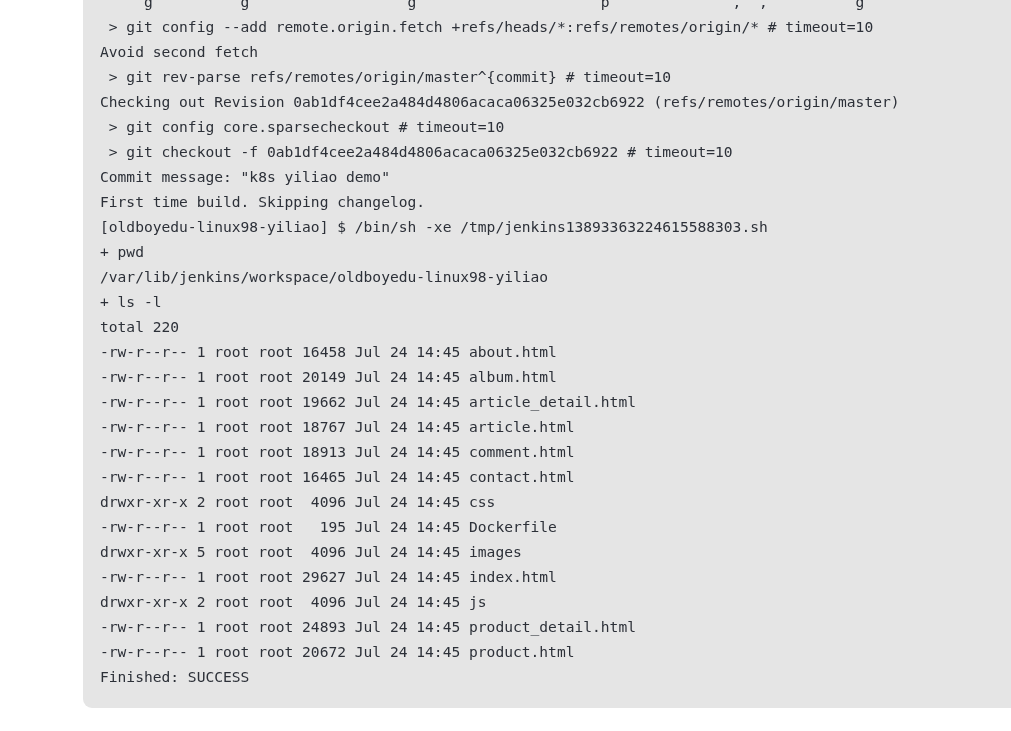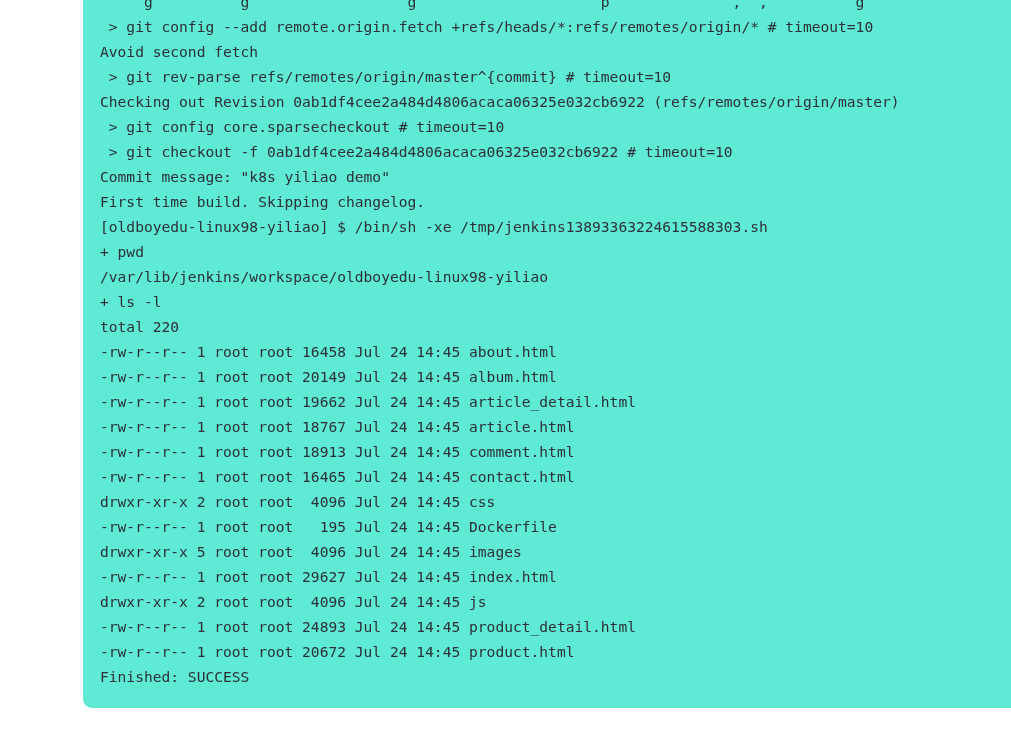--- a/index.html
+++ b/index.html
@@ -19,21 +19,21 @@
     height: 731px;
     background: #ffffff;
   }
   
   #console-panel {
     position: absolute;
     left: 83px;
     top: 0;
     width: 928px;
     height: 708px;
-    background: #5eead4;
+    background: #e5e5e5;
     border-radius: 0 0 0 9px;
     overflow: hidden;
   }
   #console-output {
     position: absolute;
     left: 17px;
     top: -11px;
     margin: 0;
     padding: 0;
     font-family: "DejaVu Sans Mono", "Liberation Mono", monospace;

